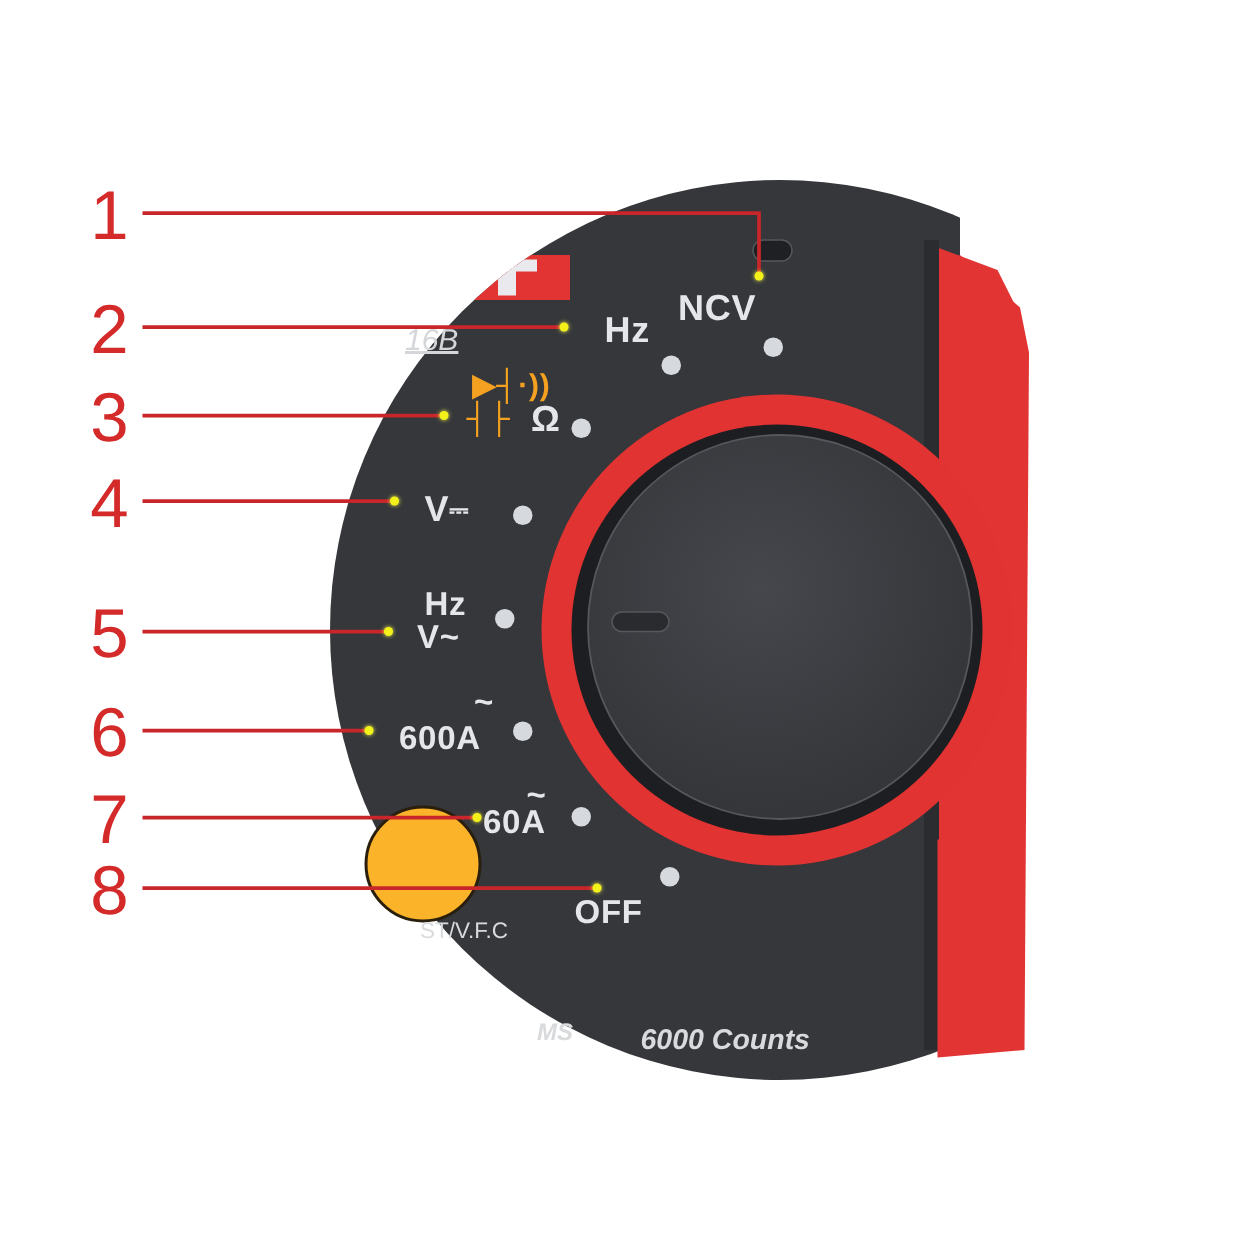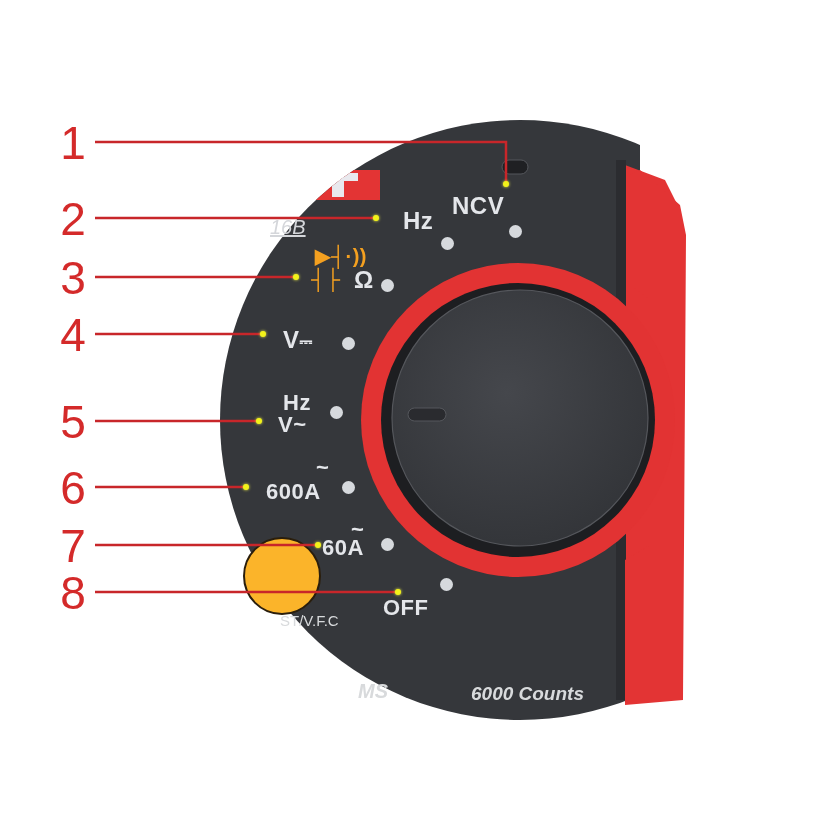--- a/index.html
+++ b/index.html
@@ -83,22 +83,22 @@
 
   <div class="lbl big" style="left:322px;top:535px;font-size:22px;"><span>60A</span></div>
   <div class="lbl" style="left:351px;top:517px;font-size:22px;">~</div>
   <div class="pos-dot" style="left:381px;top:538px;"></div>
 
   <div class="lbl big" style="left:383px;top:595px;font-size:22px;">OFF</div>
   <div class="pos-dot" style="left:440px;top:578px;"></div>
 
   <div class="small-print" style="left:270px;top:216px;font-size:20px;font-weight:400;color:#d4d6da;text-decoration:underline;">16B</div>
   <div class="small-print" style="left:268px;top:612px;font-size:15px;font-style:normal;font-weight:400;margin-left:12px;">ST/V.F.C</div>
-  <div class="small-print" style="left:358px;top:680px;font-size:20px;">MS</div>
-  <div class="small-print" style="left:427px;top:683px;font-size:19px;margin-left:44px;">6000 Counts</div>
+  <div class="small-print" style="left:358px;top:680px;font-size:16px;">MS</div>
+  <div class="small-print" style="left:427px;top:683px;font-size:19px;">6000 Counts</div>
 
   <svg class="body-clip" width="840" height="840" viewBox="0 0 840 840" style="pointer-events:none;">
     <g stroke="#c8262a" stroke-width="2.5" fill="none">
       <polyline points="95,142 506,142 506,183"></polyline>
       <line x1="95" y1="218" x2="376" y2="218"></line>
       <line x1="95" y1="277" x2="296" y2="277"></line>
       <line x1="95" y1="334" x2="263" y2="334"></line>
       <line x1="95" y1="421" x2="259" y2="421"></line>
       <line x1="95" y1="487" x2="246" y2="487"></line>
       <line x1="95" y1="545" x2="318" y2="545"></line>

